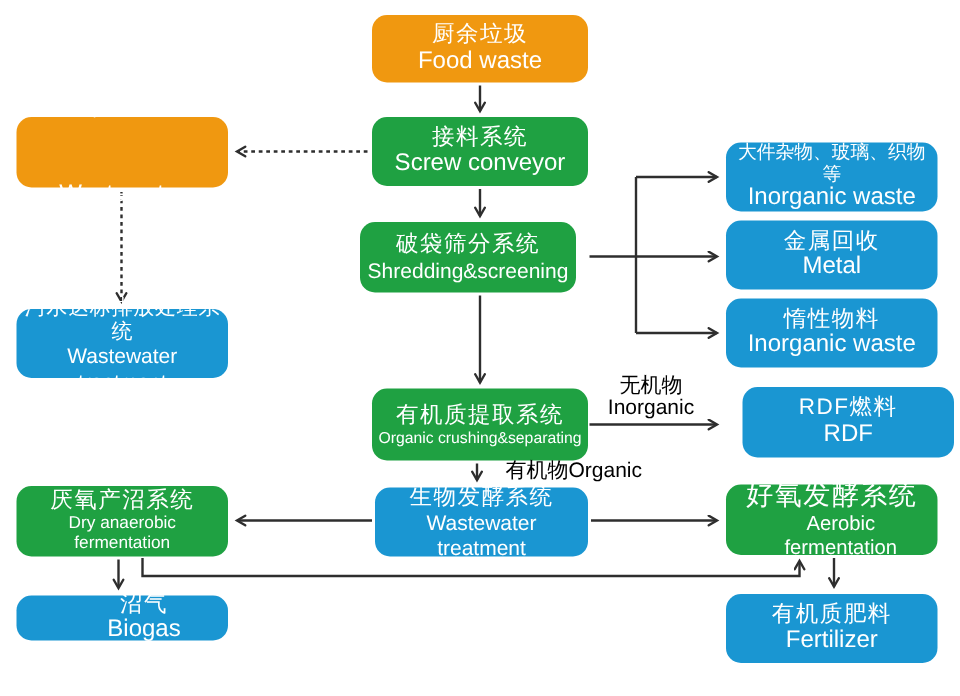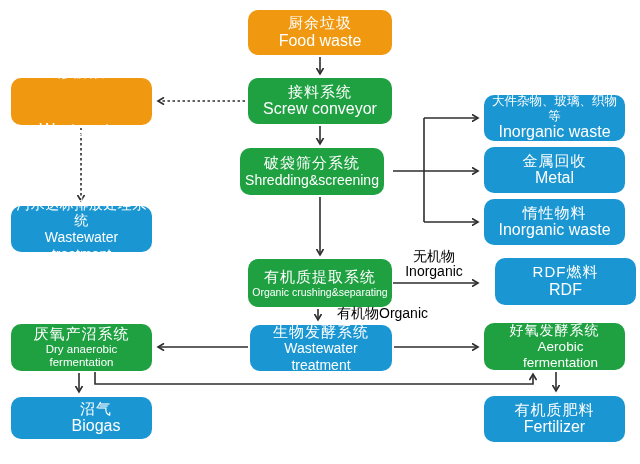--- a/index.html
+++ b/index.html
@@ -20,35 +20,35 @@
   .en{font-size:16px;font-weight:400;letter-spacing:0;}
   
   .n-food     {left:248px;top:10px; width:144px;height:45px;}
   .n-screw    {left:248px;top:78px; width:144px;height:46px;}
   .n-shred    {left:240px;top:148px;width:144px;height:47px;}
   .n-organic  {left:248px;top:259px;width:144px;height:48px;}
   .n-bio      {left:250px;top:325px;width:142px;height:46px;}
   .n-leachate {left:11px; top:78px; width:141px;height:47px;gap:41px;}
   .n-wwt      {left:11px; top:206px;width:141px;height:46px;}
   .n-anaerobic{left:11px; top:324px;width:141px;height:47px;}
-  .n-biogas   {left:11px; top:397px;width:141px;height:42px;padding-left:32px;}
+  .n-biogas   {left:11px; top:397px;width:141px;height:30px;padding-left:32px;}
   .n-bulky    {left:484px;top:95px; width:141px;height:46px;}
   .n-metal    {left:484px;top:147px;width:141px;height:46px;}
   .n-inert    {left:484px;top:199px;width:141px;height:46px;}
   .n-rdf      {left:484px;top:258px;width:141px;height:47px;margin-left:11px;}
   .n-aerobic  {left:484px;top:323px;width:141px;height:47px;}
   .n-fert     {left:484px;top:396px;width:141px;height:46px;}
   
   .n-wwt .zh{font-size:14px;letter-spacing:0.5px;}
   .n-wwt .en{font-size:14px;}
   .n-bulky .zh{font-size:12.5px;letter-spacing:0;}
   .n-anaerobic .en{font-size:11.5px;}
   .n-organic .en{font-size:10.5px;}
   .n-shred .en{font-size:14px;}
-  .n-aerobic .zh{font-size:14px;}
+  .n-aerobic .zh{font-size:18px;}
   .n-aerobic .en{font-size:13.5px;margin-left:12px;}
   .n-bio .en{font-size:14px;}
   
   .elabel{position:absolute;color:#000000;font-weight:500;font-size:14px;line-height:1.1;}
   .lbl-inorganic{left:393px;top:249px;width:82px;text-align:center;}
   .lbl-organic{left:337px;top:306px;}
 </style>
 </head>
 <body>
 

